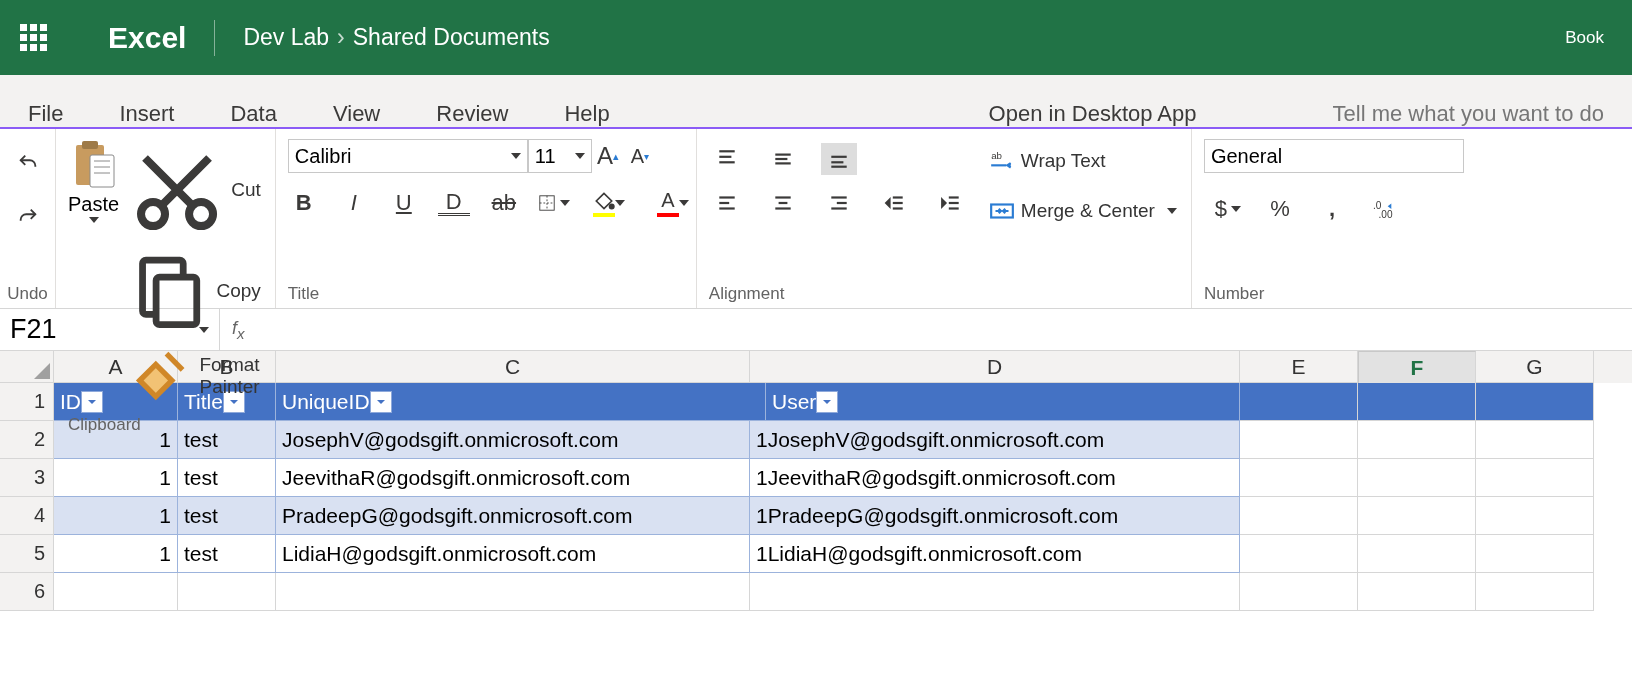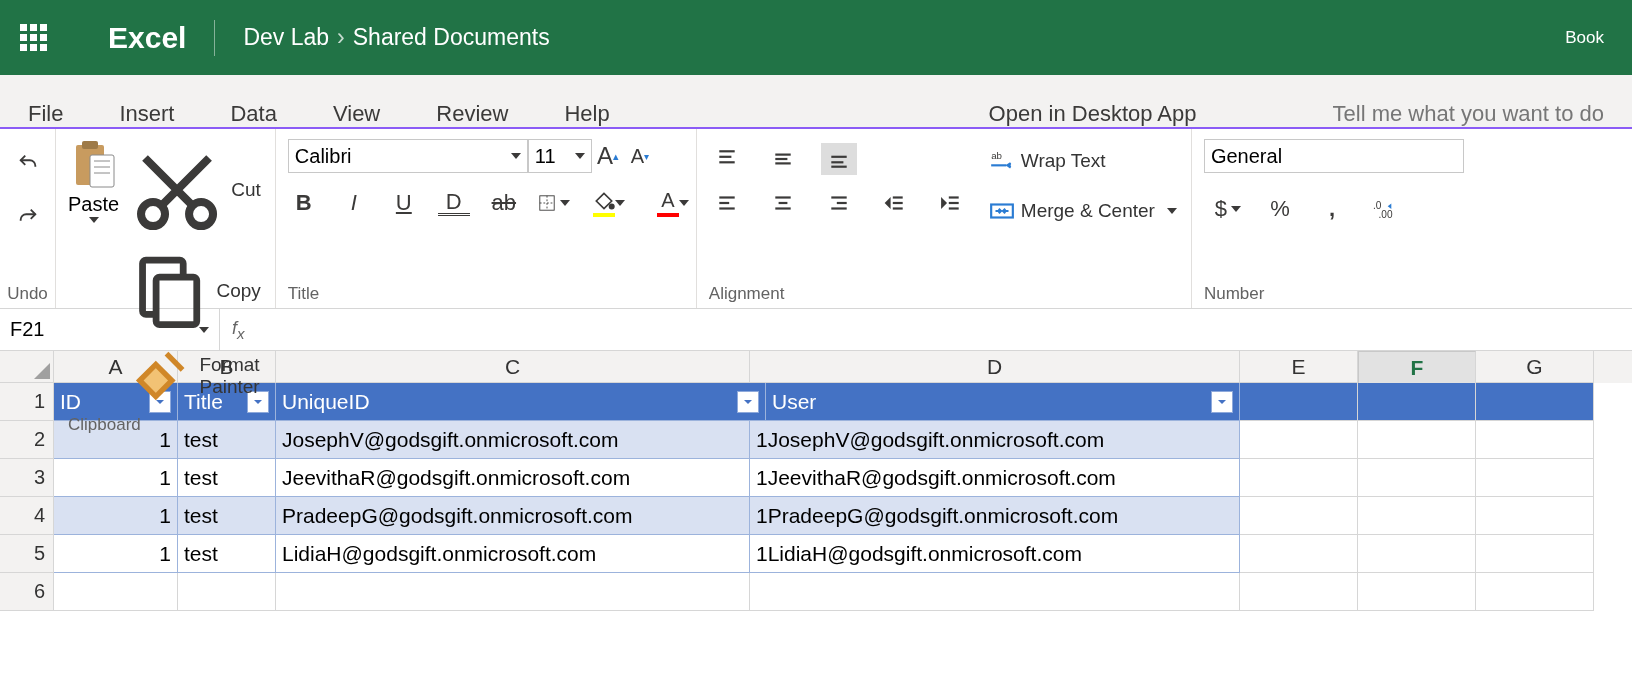--- a/index.html
+++ b/index.html
@@ -37,34 +37,34 @@
 .icbtn svg{width:22px;height:22px}
 .clr-strip{width:22px;height:4px;margin-top:1px}
 .align-grid{display:flex;flex-direction:column;gap:12px;padding-top:4px}
 .align-row{display:flex;gap:20px}
 .align-row .icbtn{width:36px;height:32px}
 .align-row .icbtn.active{background:#ddd}
 .wrap-col{display:flex;flex-direction:column;gap:18px;margin-left:18px;padding-top:6px}
 .num-row{display:flex;gap:20px;font-size:24px;margin-top:12px;padding:0 8px}
 .num-fmt{width:260px}
 .namebox{height:42px;display:flex;align-items:center;border-bottom:1px solid #d6d6d6}
-.nb-cell{width:220px;border-right:1px solid #d6d6d6;height:100%;display:flex;align-items:center;justify-content:space-between;padding:0 10px;font-size:20px}
+.nb-cell{width:220px;border-right:1px solid #d6d6d6;height:100%;display:flex;align-items:center;justify-content:space-between;padding:0 10px;font-size:27px}
 .fx-lbl{padding:0 12px;font-size:18px;font-style:italic;color:#666}
 .fx-val{flex:1;height:100%}
 .grid{display:flex;flex-direction:column}
 .gh-row{display:flex;height:32px;background:#f3f2f1}
 .row-h{width:54px;border-right:1px solid #d6d6d6;border-bottom:1px solid #d6d6d6;background:#f3f2f1;display:flex;align-items:center;justify-content:flex-end;padding-right:8px;font-size:20px;color:#333}
 .corner{width:54px;background:#f3f2f1;border-right:1px solid #d6d6d6;border-bottom:1px solid #d6d6d6;position:relative}
 .corner::after{content:"";position:absolute;right:3px;bottom:3px;border-left:16px solid transparent;border-bottom:16px solid #a0a0a0}
 .col-h{border-right:1px solid #d6d6d6;border-bottom:1px solid #d6d6d6;display:flex;align-items:center;justify-content:center;font-size:21px;color:#333;background:#f3f2f1}
 .col-h.sel{background:#e2e2e2;font-weight:600;color:#217346;border-bottom:2px solid #217346}
 .g-row{display:flex;height:38px}
 .cell{border-right:1px solid #d6d6d6;border-bottom:1px solid #d6d6d6;display:flex;align-items:center;padding:0 6px;font-size:21px;overflow:hidden;white-space:nowrap}
 .cell.num{justify-content:flex-end}
-.th-row .cell{background:#4472C4;color:#fff;font-weight:500;justify-content:space-between}
+.th-row .cell{background:#4472C4;color:#fff;font-weight:500;}
 .th-row .cell .fbtn{width:22px;height:22px;background:#fff;border:1px solid #8ea9db;display:flex;align-items:center;justify-content:center}
 .th-row .cell .fbtn svg{width:10px;height:10px}
 .band .cell{background:#d9e1f2}
 .cell.tblcell{border-right:1px solid #9cb3dc;border-bottom:1px solid #9cb3dc}
 .cA{width:124px}.cB{width:98px}.cC{width:474px}.cD{width:490px}.cE{width:118px}.cF{width:118px}.cG{width:118px}
 .chev-d{border-left:5px solid transparent;border-right:5px solid transparent;border-top:6px solid #3b3a39;display:inline-block}
 </style>
 </head>
 <body>
 

